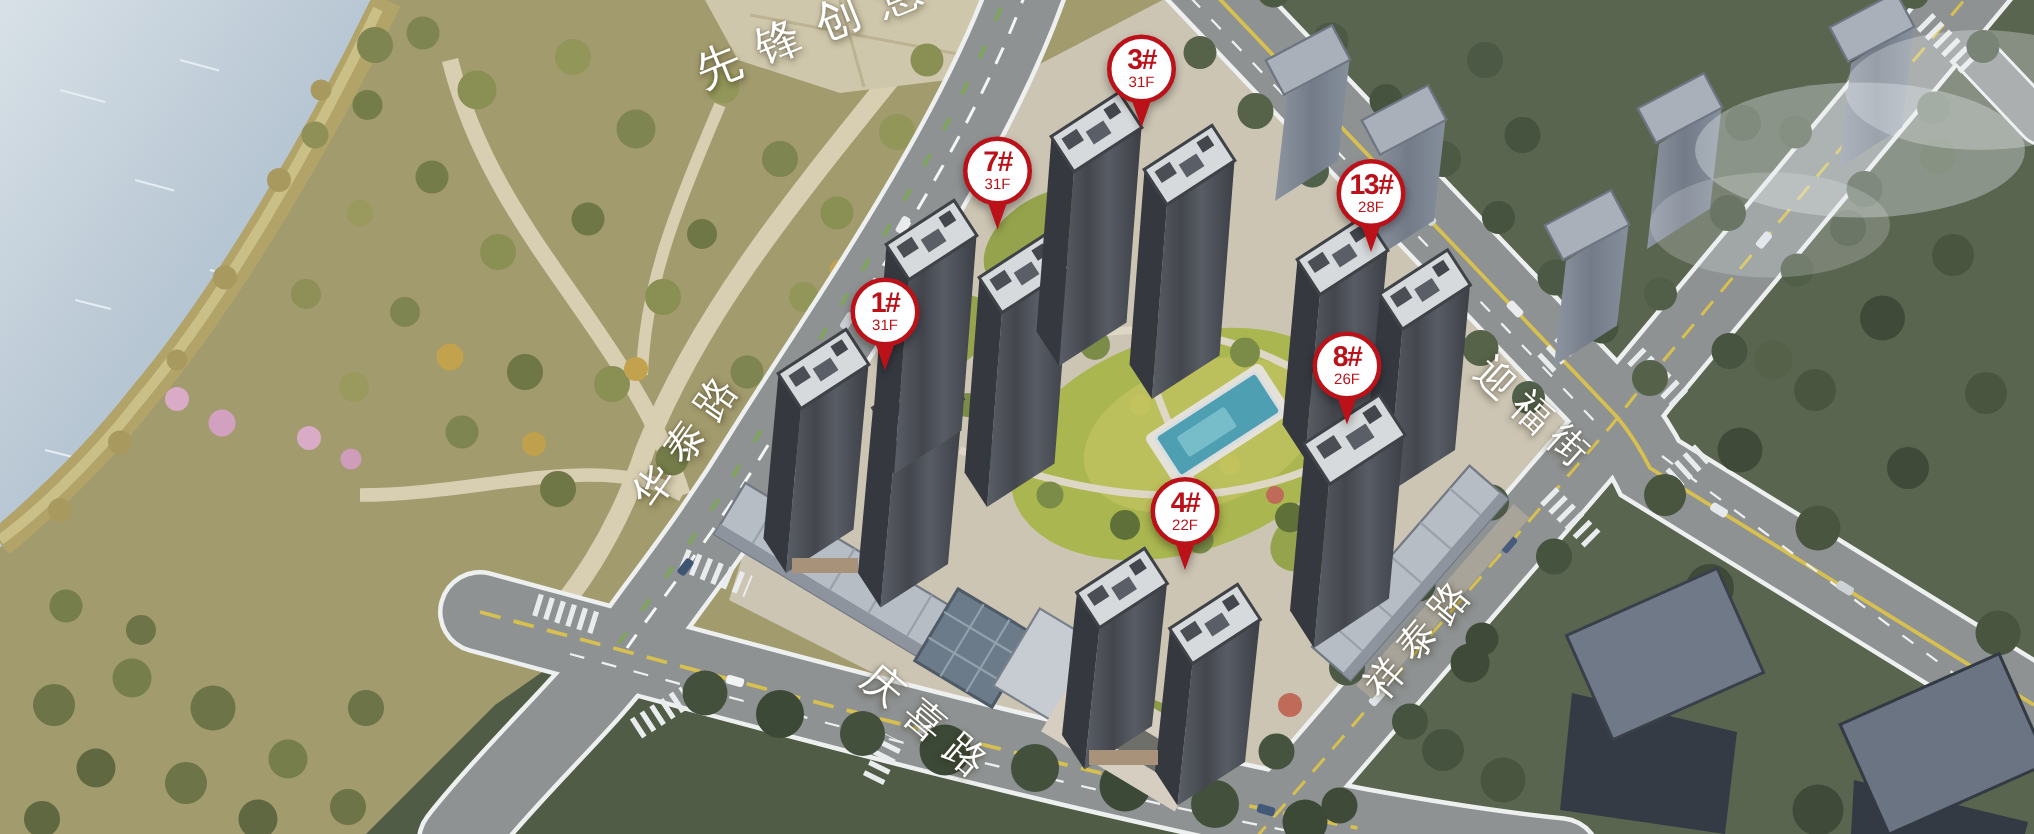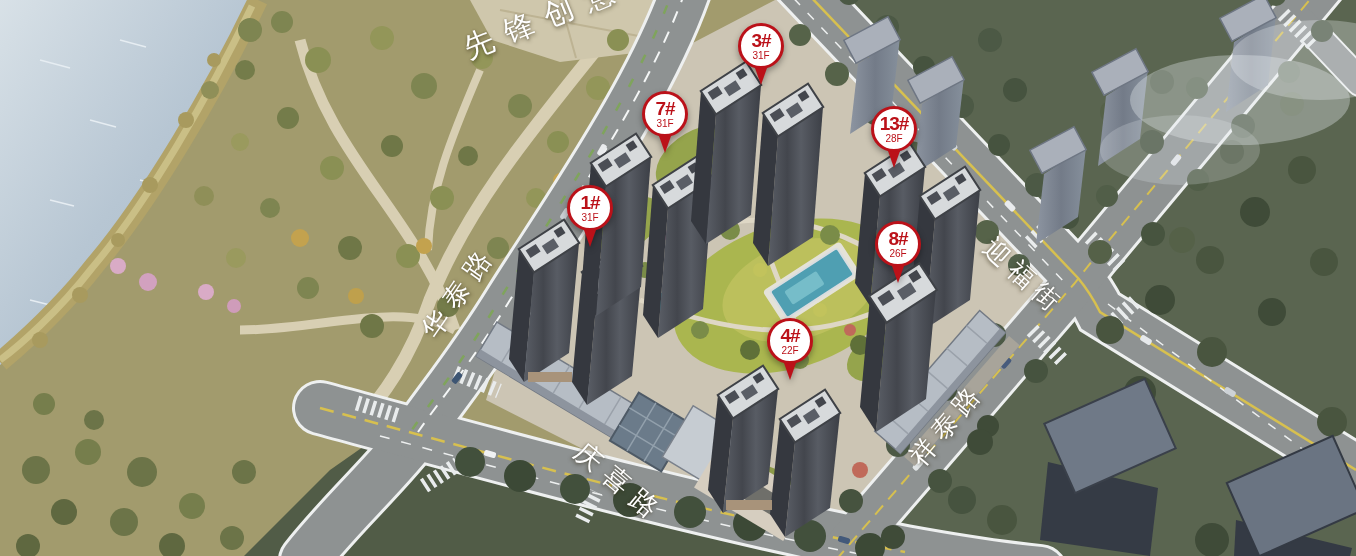--- a/index.html
+++ b/index.html
@@ -496,21 +496,21 @@
       <div class="pin-floor">31F</div>
     </div>
   </div>
   <div class="pin" style="left:761px;top:46px;">
     <div class="pin-tail"></div>
     <div class="pin-circle">
       <div class="pin-num">3#</div>
       <div class="pin-floor">31F</div>
     </div>
   </div>
-  <div class="pin" style="left:894px;top:129px;text-align:center;">
+  <div class="pin" style="left:914px;top:129px;text-align:center;">
     <div class="pin-tail"></div>
     <div class="pin-circle">
       <div class="pin-num">13#</div>
       <div class="pin-floor">28F</div>
     </div>
   </div>
   <div class="pin" style="left:898px;top:244px;">
     <div class="pin-tail"></div>
     <div class="pin-circle">
       <div class="pin-num">8#</div>

